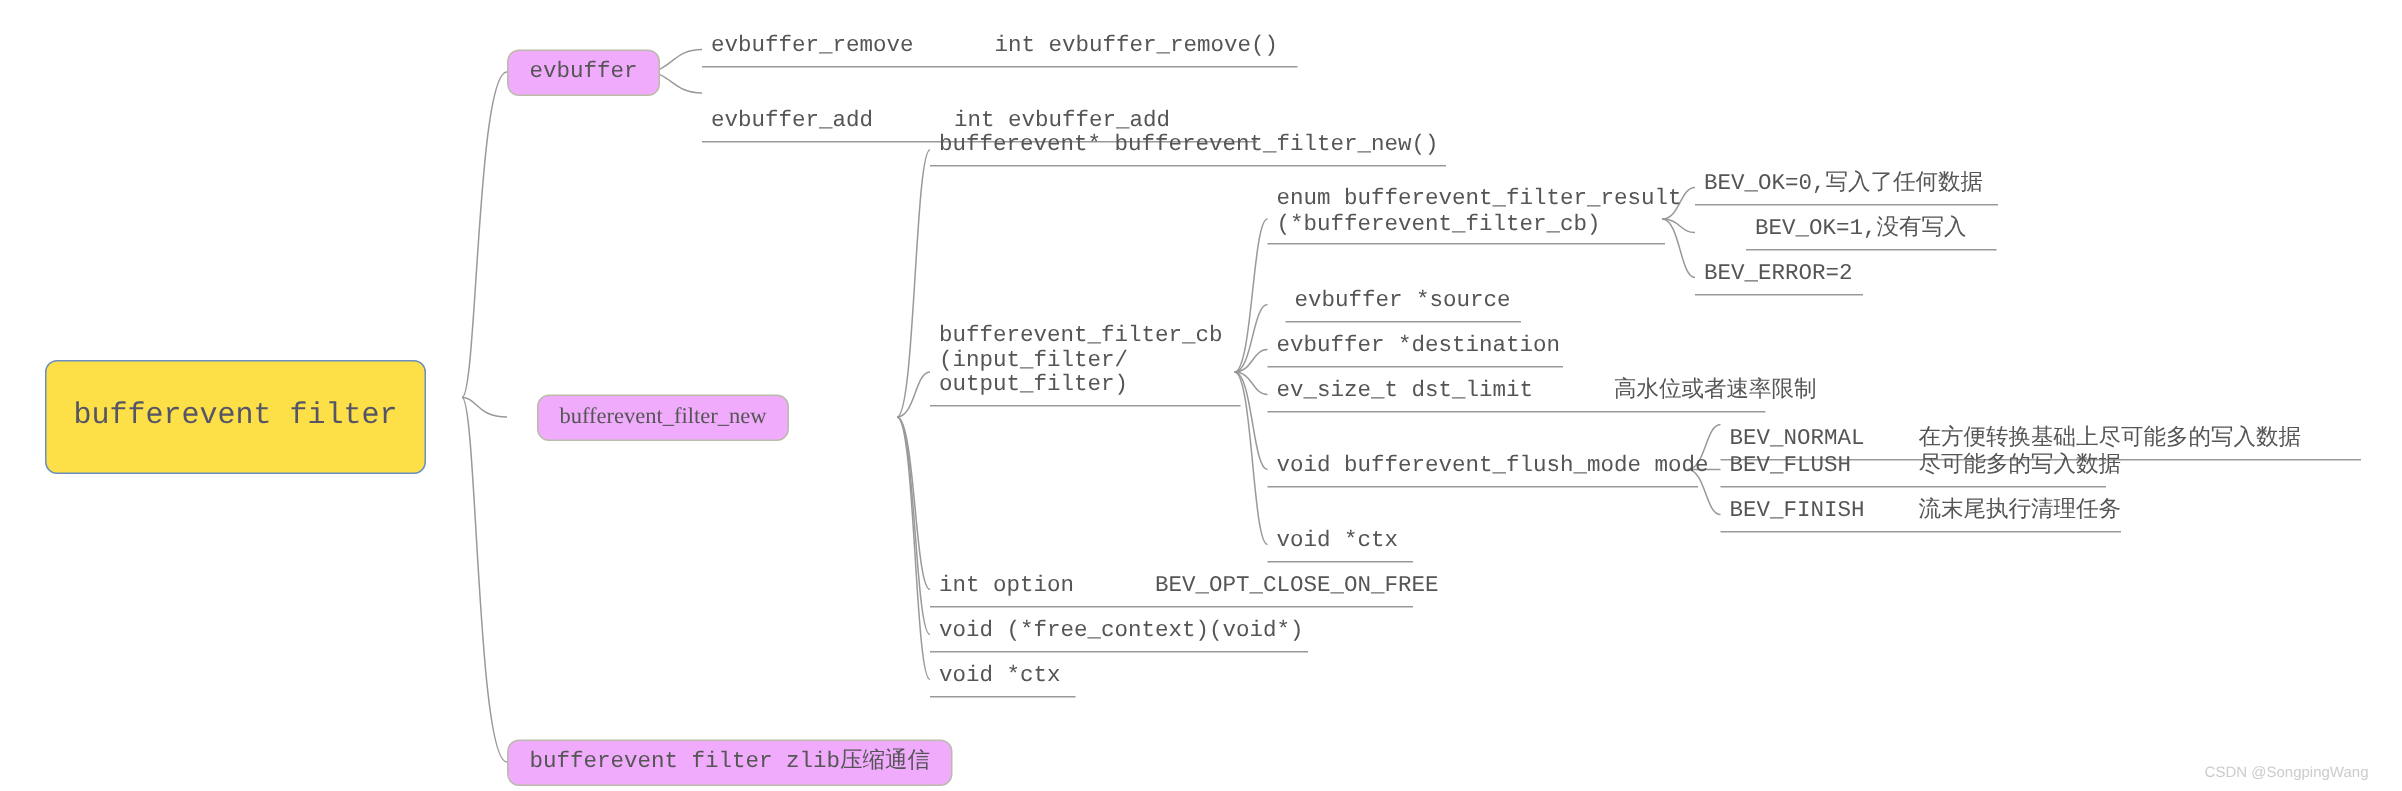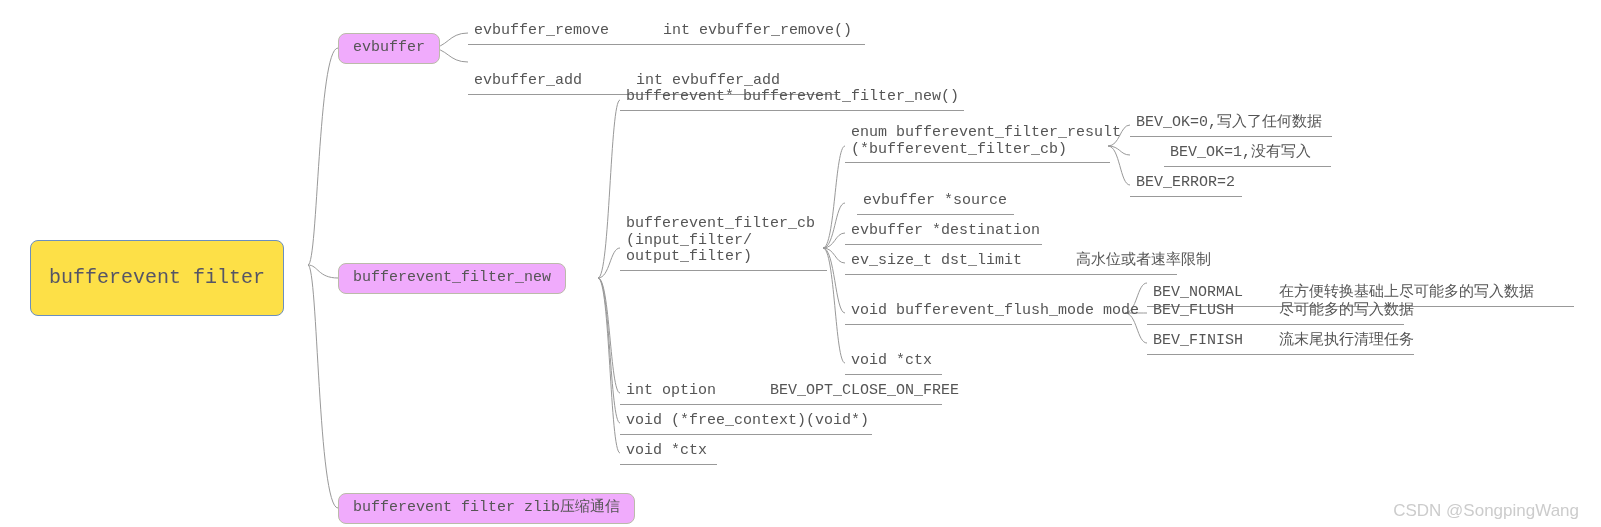--- a/index.html
+++ b/index.html
@@ -27,21 +27,21 @@
     background: #fde047;
     border-radius: 8px;
     padding: 26px 18px;
     font-size: 20px;
     color: #556;
   }
   .leaf { border-bottom: 1px solid #999; padding: 3px 6px 4px 6px; }
   .orange { background: #f0abfc; }
   svg.wires { position:absolute; left:0; top:0; width:1601px; height:527px; pointer-events:none; }
   svg.wires path { fill:none; stroke:#999; stroke-width:1; }
-  .watermark { position:absolute; right:22px; bottom:6px; color:#ccc; font-family: sans-serif; font-size:17px; }
+  .watermark { position:absolute; right:22px; bottom:6px; color:#ccc; font-family: sans-serif; font-size:10px; }
 </style>
 </head>
 <body>
 
 <svg class="wires" viewBox="0 0 1601 527">
 
   <path d="M308 265 C318 265 318 48 338 48"></path>
 
   <path d="M308 265 C318 265 318 278 338 278"></path>
 
@@ -80,21 +80,21 @@
   <span>evbuffer_remove</span>
   &nbsp;&nbsp;&nbsp;&nbsp;
   <span>int evbuffer_remove()</span>
 </div>
 <div class="node leaf" style="left:468px; top:49px; width:358px;margin-top:21px;">
   <span>evbuffer_add</span>
   &nbsp;&nbsp;&nbsp;&nbsp;
   <span>int evbuffer_add</span>
 </div>
 
-<div class="node rounded-box orange" style="left:338px; top:263px;">bufferevent_filter_new</div>
+<div class="node rounded-box orange" style="left:358px; top:263px;font-family:Liberation Serif, serif;">bufferevent_filter_new</div>
 
 <div class="node leaf" style="left:620px; top:86px; width:332px;">bufferevent* bufferevent_filter_new()</div>
 
 <div class="node leaf" style="left:620px; top:213px; white-space:pre; width:195px;">bufferevent_filter_cb
 (input_filter/
 output_filter)</div>
 
 <div class="node leaf" style="left:845px; top:122px; white-space:pre; width:253px;">enum bufferevent_filter_result
 (*bufferevent_filter_cb)</div>
 <div class="node leaf" style="left:1130px; top:112px; width:190px;">BEV_OK=0,写入了任何数据</div>

